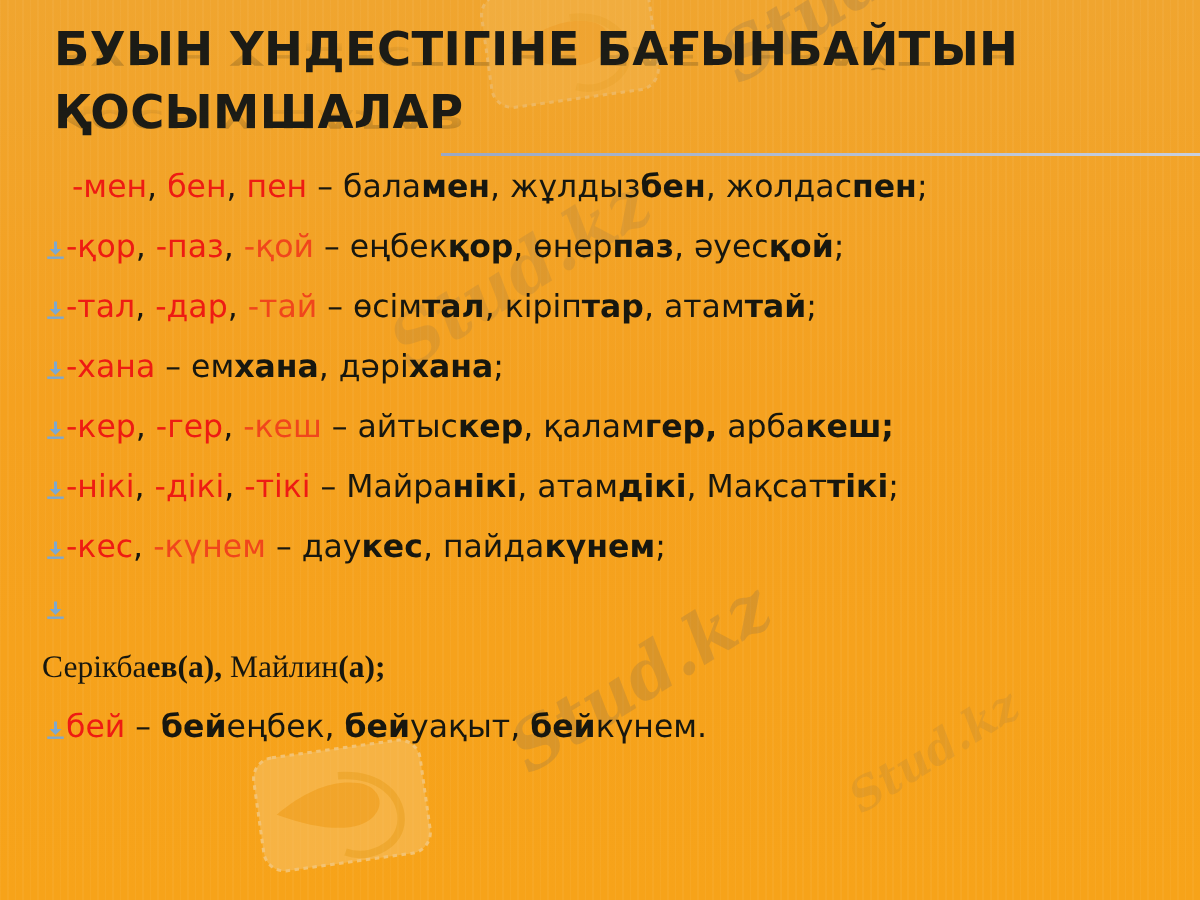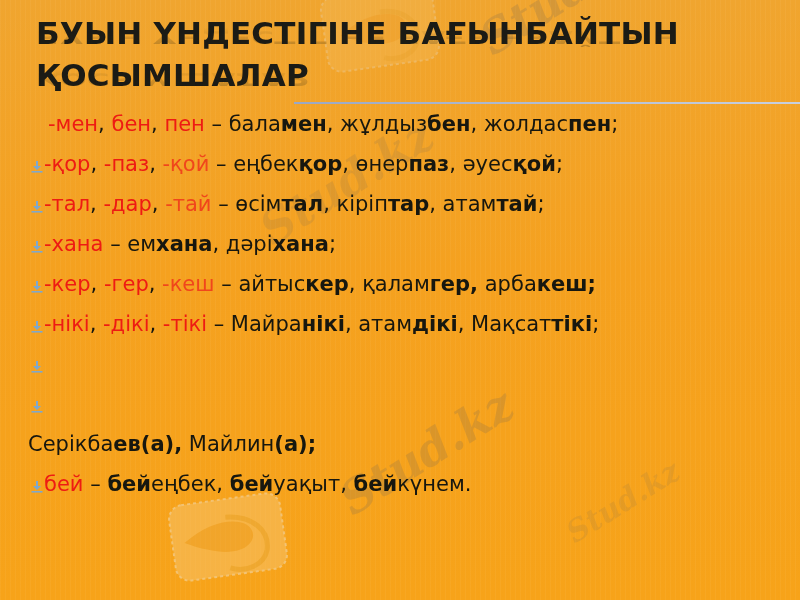--- a/index.html
+++ b/index.html
@@ -131,21 +131,21 @@
   .line.no-bullet { padding-left: 28px; }
   .bullet-icon {
     position: absolute;
     left: 30px;
     top: 10px;
     width: 14px;
     height: 14px;
   }
   .line-text { padding-left: 16px; }
   .line.first .line-text { padding-left: 20px; }
-  .line.cont .line-text { padding-left: 0px; }
+  .line.cont .line-text { padding-left: 0px; font-family: Liberation Serif, serif; }
 
   .r  { color: #ee1b13; }
   .ro { color: #f0461c; }
   .b  { font-weight: bold; }
 </style>
 </head>
 <body>
 
 <div id="slide">
 
@@ -196,21 +196,21 @@
             <path d="M6 1 h2 v5 h3 l-4 4 l-4 -4 h3 z" fill="#7fa8cc"></path>
             <path d="M1.5 11 h11 v1.6 h-11 z" fill="#7fa8cc"></path>
           </svg></span><span class="line-text"><span class="r">-кер</span><span>, </span><span class="r">-гер</span><span>, </span><span class="ro">-кеш</span><span> – </span><span>айтыс</span><span class="b">кер</span><span>, қалам</span><span class="b">гер,</span><span> арба</span><span class="b">кеш;</span></span></div>
       <div class="line"><span class="bullet-icon"><svg viewBox="0 0 14 14" width="14" height="14">
             <path d="M6 1 h2 v5 h3 l-4 4 l-4 -4 h3 z" fill="#7fa8cc"></path>
             <path d="M1.5 11 h11 v1.6 h-11 z" fill="#7fa8cc"></path>
           </svg></span><span class="line-text"><span class="r">-нікі</span><span>, </span><span class="r">-дікі</span><span>, </span><span class="r">-тікі</span><span> – Майра</span><span class="b">нікі</span><span>, атам</span><span class="b">дікі</span><span>, Мақсат</span><span class="b">тікі</span><span>;</span></span></div>
       <div class="line"><span class="bullet-icon"><svg viewBox="0 0 14 14" width="14" height="14">
             <path d="M6 1 h2 v5 h3 l-4 4 l-4 -4 h3 z" fill="#7fa8cc"></path>
             <path d="M1.5 11 h11 v1.6 h-11 z" fill="#7fa8cc"></path>
-          </svg></span></div>
+          </svg></span><span class="line-text"><span class="r">-кес</span><span>, </span><span class="ro">-күнем</span><span> – </span><span>дау</span><span class="b">кес</span><span>, пайда</span><span class="b">күнем</span><span>;</span></span></div>
       <div class="line"><span class="bullet-icon"><svg viewBox="0 0 14 14" width="14" height="14">
             <path d="M6 1 h2 v5 h3 l-4 4 l-4 -4 h3 z" fill="#7fa8cc"></path>
             <path d="M1.5 11 h11 v1.6 h-11 z" fill="#7fa8cc"></path>
           </svg></span></div>
       <div class="line cont no-bullet"><span class="line-text"><span>Серікба</span><span class="b">ев(а),</span><span> Майлин</span><span class="b">(а);</span></span></div>
       <div class="line"><span class="bullet-icon"><svg viewBox="0 0 14 14" width="14" height="14">
             <path d="M6 1 h2 v5 h3 l-4 4 l-4 -4 h3 z" fill="#7fa8cc"></path>
             <path d="M1.5 11 h11 v1.6 h-11 z" fill="#7fa8cc"></path>
           </svg></span><span class="line-text"><span class="r">бей</span><span> – </span><span class="b">бей</span><span>еңбек, </span><span class="b">бей</span><span>уақыт, </span><span class="b">бей</span><span>күнем.</span></span></div>
     </div>

